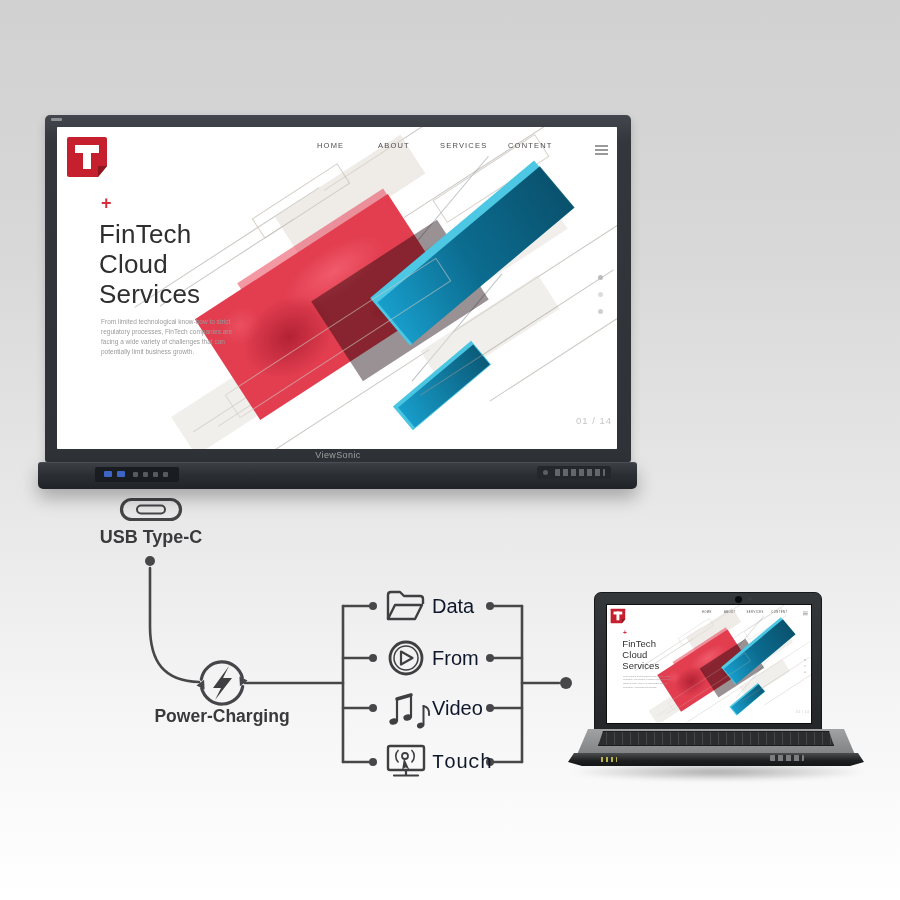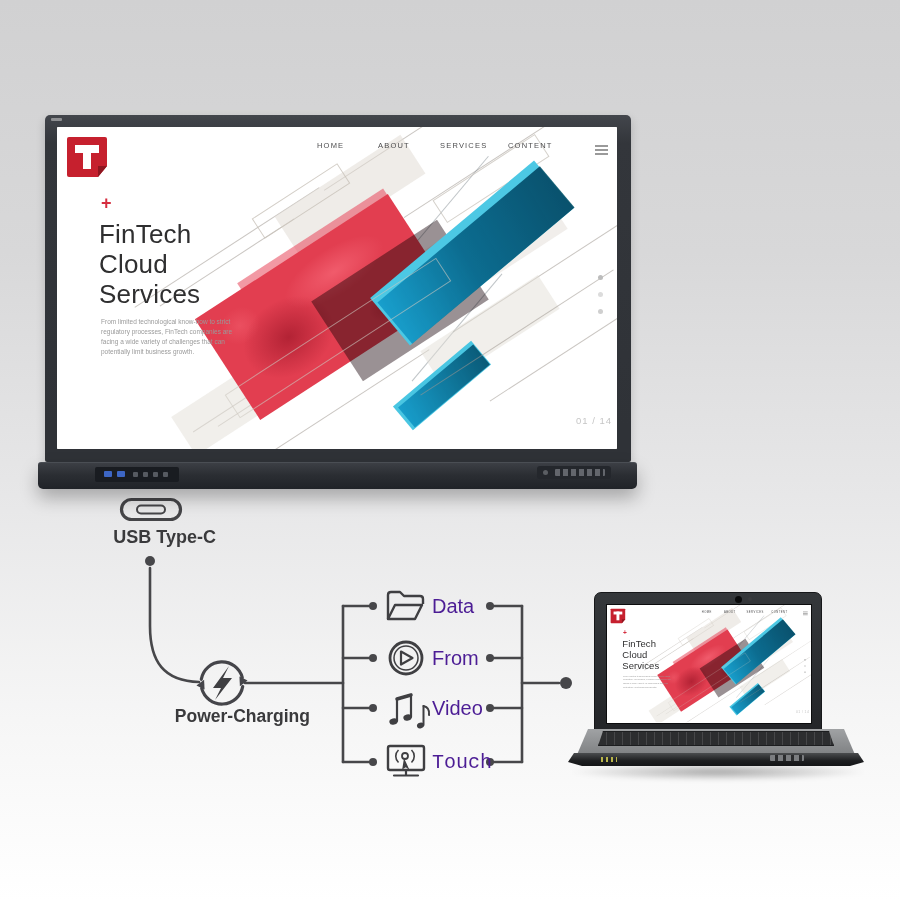--- a/index.html
+++ b/index.html
@@ -96,24 +96,24 @@
   .burger div{width:13px;height:1.5px;background:#9a9a9a;margin-bottom:2.5px;}
   .hero-plus{position:absolute;left:44px;top:66px;z-index:10;font-size:18px;font-weight:bold;color:#d52e3f;}
   .page-title{position:absolute;left:42px;top:92px;z-index:10;font-size:26px;line-height:30px;color:#2f2f30;letter-spacing:0.2px;}
   .page-par{position:absolute;left:44px;top:190px;z-index:10;font-size:6.5px;line-height:10px;color:#9a9a9a;}
   .page-dots{position:absolute;left:541px;top:148px;z-index:10;}
   .page-dots div{width:5px;height:5px;border-radius:50%;margin-bottom:12px;}
   .pd1{background:#bcbcbc;} .pd2{background:#dcdcdc;} .pd3{background:#cfcfcf;}
   .page-num{position:absolute;left:455px;top:288px;width:100px;z-index:10;text-align:right;font-size:9.5px;letter-spacing:1px;color:#c6c6c6;}
 
   
-  .conn-label{position:absolute;z-index:3;text-align:right;font-weight:bold;color:#3a3a3c;}
+  .conn-label{position:absolute;z-index:3;text-align:center;font-weight:bold;color:#3a3a3c;}
   .usb-label{left:86px;top:527px;width:130px;font-size:18px;}
   .power-label{left:134px;top:706px;width:176px;font-size:17.5px;}
-  .diag-label{position:absolute;left:432px;z-index:3;font-size:20px;color:#4c1d95;}
+  .diag-label{position:absolute;left:432px;z-index:3;font-size:20px;color:#0f172a;}
   .dl-data{top:595px;} .dl-video{top:647px;} .dl-audio{top:697px;} .dl-touch{top:751px;font-family:Liberation Mono, monospace;}
 
   
   .laptop{position:absolute;left:560px;top:585px;width:320px;height:210px;z-index:2;}
   .laptop-shadow{position:absolute;left:8px;top:178px;width:300px;height:18px;
     background:radial-gradient(ellipse at center,rgba(0,0,0,0.32),transparent 70%);filter:blur(2px);}
   .laptop-lid{position:absolute;left:34px;top:7px;width:226px;height:141px;
     background:linear-gradient(180deg,#35383b,#232528);
     border:1px solid #17181a;border-radius:7px 7px 3px 3px;}
   .webcam{position:absolute;left:140px;top:3px;width:7px;height:7px;border-radius:50%;background:#0a0b0c;}
@@ -275,20 +275,21 @@
 
       <div class="page-dots">
         <div class="pd1"></div>
         <div class="pd2"></div>
         <div class="pd3"></div>
       </div>
       <div class="page-num">01 / 14</div>
     </div>
   </div>
 
+  <div class="monitor-brand">ViewSonic</div>
 
   <div class="speaker-bar">
     <div class="front-ports">
       <div class="port-blue p1"></div>
       <div class="port-blue p2"></div>
       <div class="port-gray g1"></div>
       <div class="port-gray g2"></div>
       <div class="port-gray g3"></div>
       <div class="port-gray g4"></div>
     </div>

